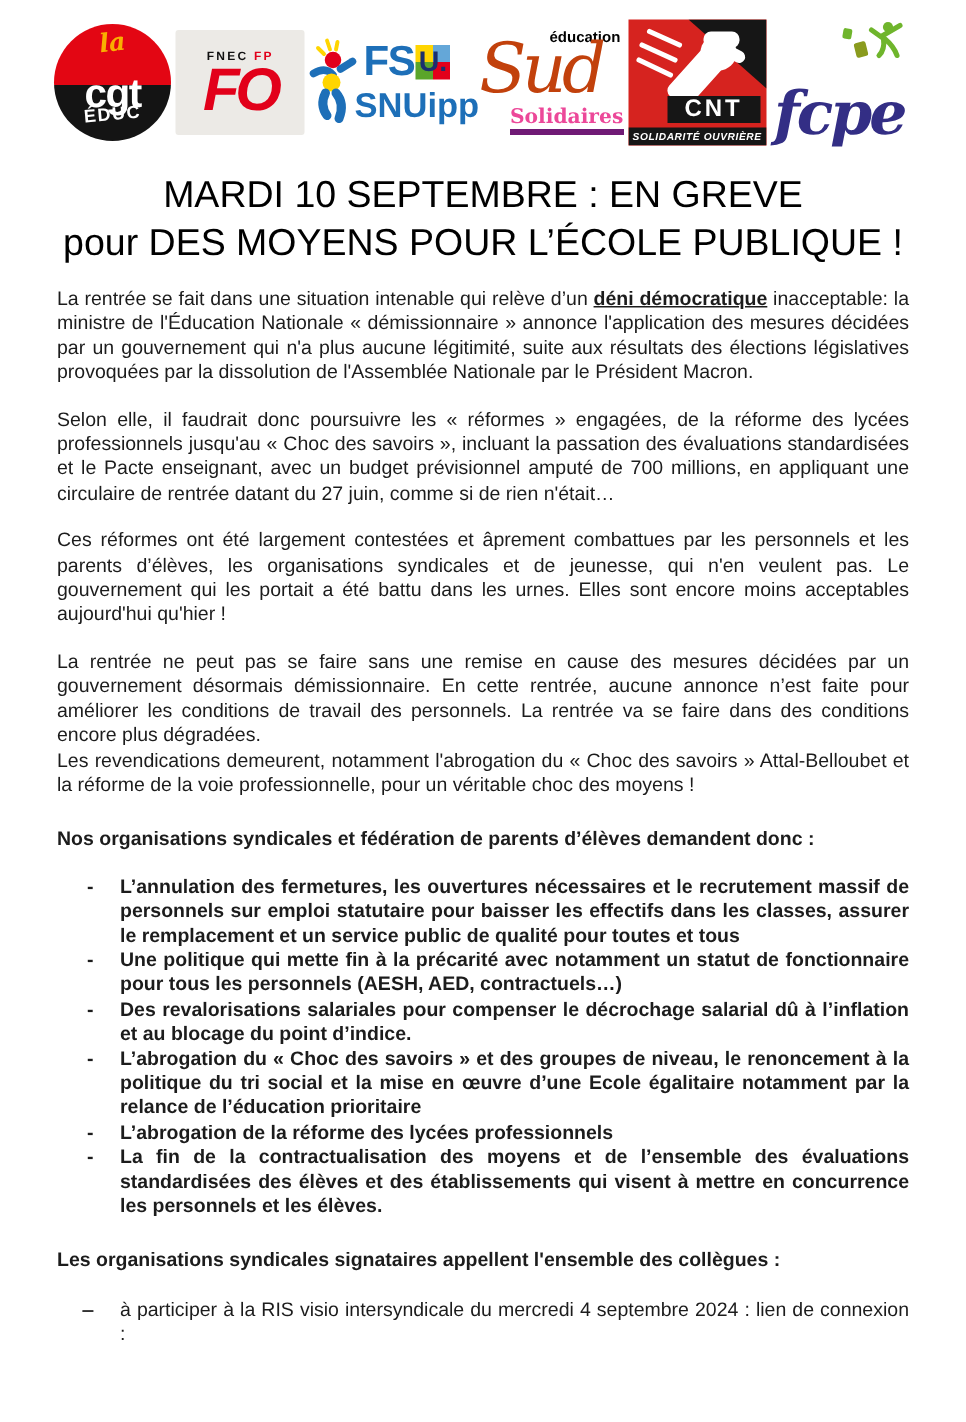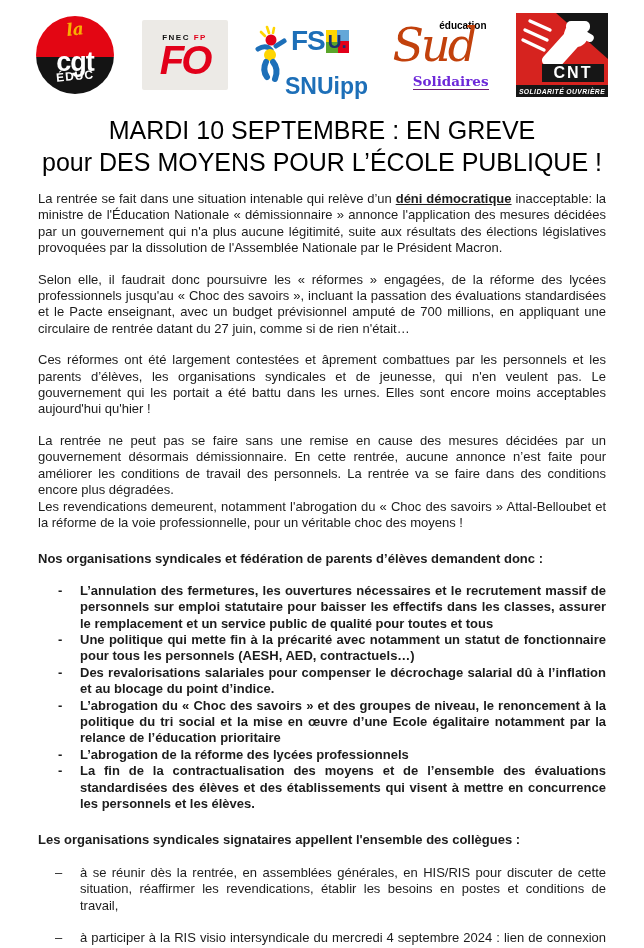--- a/index.html
+++ b/index.html
@@ -39,31 +39,31 @@
 
   
   .logo-fsu{width:110px;height:80px;}
   .fsu-figure{position:absolute;left:0;top:10px;}
   .fsu-line1{position:absolute;left:36px;top:12px;display:flex;align-items:center;}
   .fsu-fs{color:#1d6fb8;font-weight:800;font-size:28px;letter-spacing:-1px;line-height:1;}
   .fsu-u{display:inline-block;width:23px;height:23px;margin-left:1px;
     background:conic-gradient(#64a7d8 0 25%,#e2001a 25% 50%,#5aa52a 50% 75%,#ffd500 75% 100%);
     color:#1a2f6e;font-weight:800;font-size:19px;text-align:center;line-height:23px;}
   .fsu-snuipp{position:absolute;left:30px;top:42px;color:#1d6fb8;
-    font-weight:700;font-size:23px;letter-spacing:0;margin-top:16px;}
+    font-weight:700;font-size:23px;letter-spacing:0;}
 
   
   .logo-sud{width:96px;height:78px;}
   .sud-education{position:absolute;top:4px;right:2px;font-weight:700;font-size:10px;color:#000;}
   .sud-main{position:absolute;top:6px;left:0;
     font-family:"DejaVu Serif",serif;font-style:italic;font-weight:400;
     font-size:46px;color:#c2410c;letter-spacing:-3px;line-height:1;}
   .sud-solidaires{position:absolute;bottom:4px;right:0;
-    font-family:"DejaVu Serif",serif;font-weight:700;font-size:13.5px;color:#6d28d9;
-    border-bottom:1px solid #701a75;}
+    font-family:"DejaVu Serif",serif;font-weight:700;font-size:13.5px;color:#ec4899;
+    border-bottom:4px solid #701a75;}
 
   
   .logo-cnt{width:92px;height:84px;background:#d6231f;overflow:hidden;}
   .cnt-corner{position:absolute;top:0;right:0;width:0;height:0;
     border-left:52px solid transparent;border-top:46px solid #161616;}
   .cnt-fist-svg{position:absolute;top:0;left:0;}
   .cnt-band{position:absolute;bottom:15px;left:26px;right:4px;background:#161616;
     color:#fff;font-weight:800;font-size:16px;text-align:center;line-height:1.15;
     letter-spacing:2px;}
   .cnt-strip{position:absolute;bottom:0;left:0;right:0;background:#161616;
@@ -153,20 +153,34 @@
           <rect x="36" y="16" width="19" height="44" rx="5" transform="rotate(42 46 38)"></rect>
           <circle cx="60" cy="22" r="12"></circle>
           <rect x="50" y="8" width="24" height="11" rx="5"></rect>
           <rect x="66" y="20" width="12" height="8" rx="4" transform="rotate(28 72 24)"></rect>
         </g>
       </svg>
       <div class="cnt-band">CNT</div>
       <div class="cnt-strip">SOLIDARITÉ OUVRIÈRE</div>
     </div>
 
+    <div class="logo logo-fcpe">
+      <svg class="fcpe-figure" width="46" height="36" viewBox="0 0 46 36">
+        <circle cx="34" cy="6" r="3.4" fill="#6fb52c"></circle>
+        <g stroke="#6fb52c" stroke-width="3.4" fill="none" stroke-linecap="round">
+          <path d="M30 12 l12 -7"></path>
+          <path d="M30 13 l-7 -5"></path>
+          <path d="M31 14 q1 7 -3 11"></path>
+          <path d="M32 14 q6 5 8 11"></path>
+        </g>
+        <rect x="12" y="16" width="8" height="10" rx="1.5" fill="#8a9b1e" transform="rotate(-14 16 21)"></rect>
+        <rect x="4" y="7" width="6" height="7" rx="1.5" fill="#6fb52c" transform="rotate(10 7 10)"></rect>
+      </svg>
+      <div class="fcpe-text">fcpe</div>
+    </div>
 
   </div>
 
   <div class="title-block">
     <div class="title-line1">MARDI 10 SEPTEMBRE : EN GREVE</div>
     <div class="title-line2">pour DES MOYENS POUR L’ÉCOLE PUBLIQUE !</div>
   </div>
 
   <div class="content">
 
@@ -188,21 +202,21 @@
       <li><span class="marker">-</span><span>Une politique qui mette fin à la précarité avec notamment un statut de fonctionnaire pour tous les personnels (AESH, AED, contractuels…)</span></li>
       <li><span class="marker">-</span><span>Des revalorisations salariales pour compenser le décrochage salarial dû à l’inflation et au blocage du point d’indice.</span></li>
       <li><span class="marker">-</span><span>L’abrogation du « Choc des savoirs » et des groupes de niveau, le renoncement à la politique du tri social et la mise en œuvre d’une Ecole égalitaire notamment par la relance de l’éducation prioritaire</span></li>
       <li><span class="marker">-</span><span>L’abrogation de la réforme des lycées professionnels</span></li>
       <li><span class="marker">-</span><span>La fin de la contractualisation des moyens et de l’ensemble des évaluations standardisées des élèves et des établissements qui visent à mettre en concurrence les personnels et les élèves.</span></li>
     </ul>
 
     <div class="section-heading">Les organisations syndicales signataires appellent l'ensemble des collègues :</div>
 
     <ul class="doc-list calls-list">
-      <li><span class="marker">–</span><span>à se réunir dès la rentrée, en assemblées générales, en HIS/RIS pour discuter de cette situation, réaffirmer les revendications, établir les besoins en postes et conditions de travail,</span></li>
+      <li><span class="marker">–</span></li>
       <li>
         <span class="marker">–</span>
         <span>à participer à la RIS visio intersyndicale du mercredi 4 septembre 2024 : lien de connexion :</span>
         
       </li>
 
     </ul>
 
   </div>
 </div>

